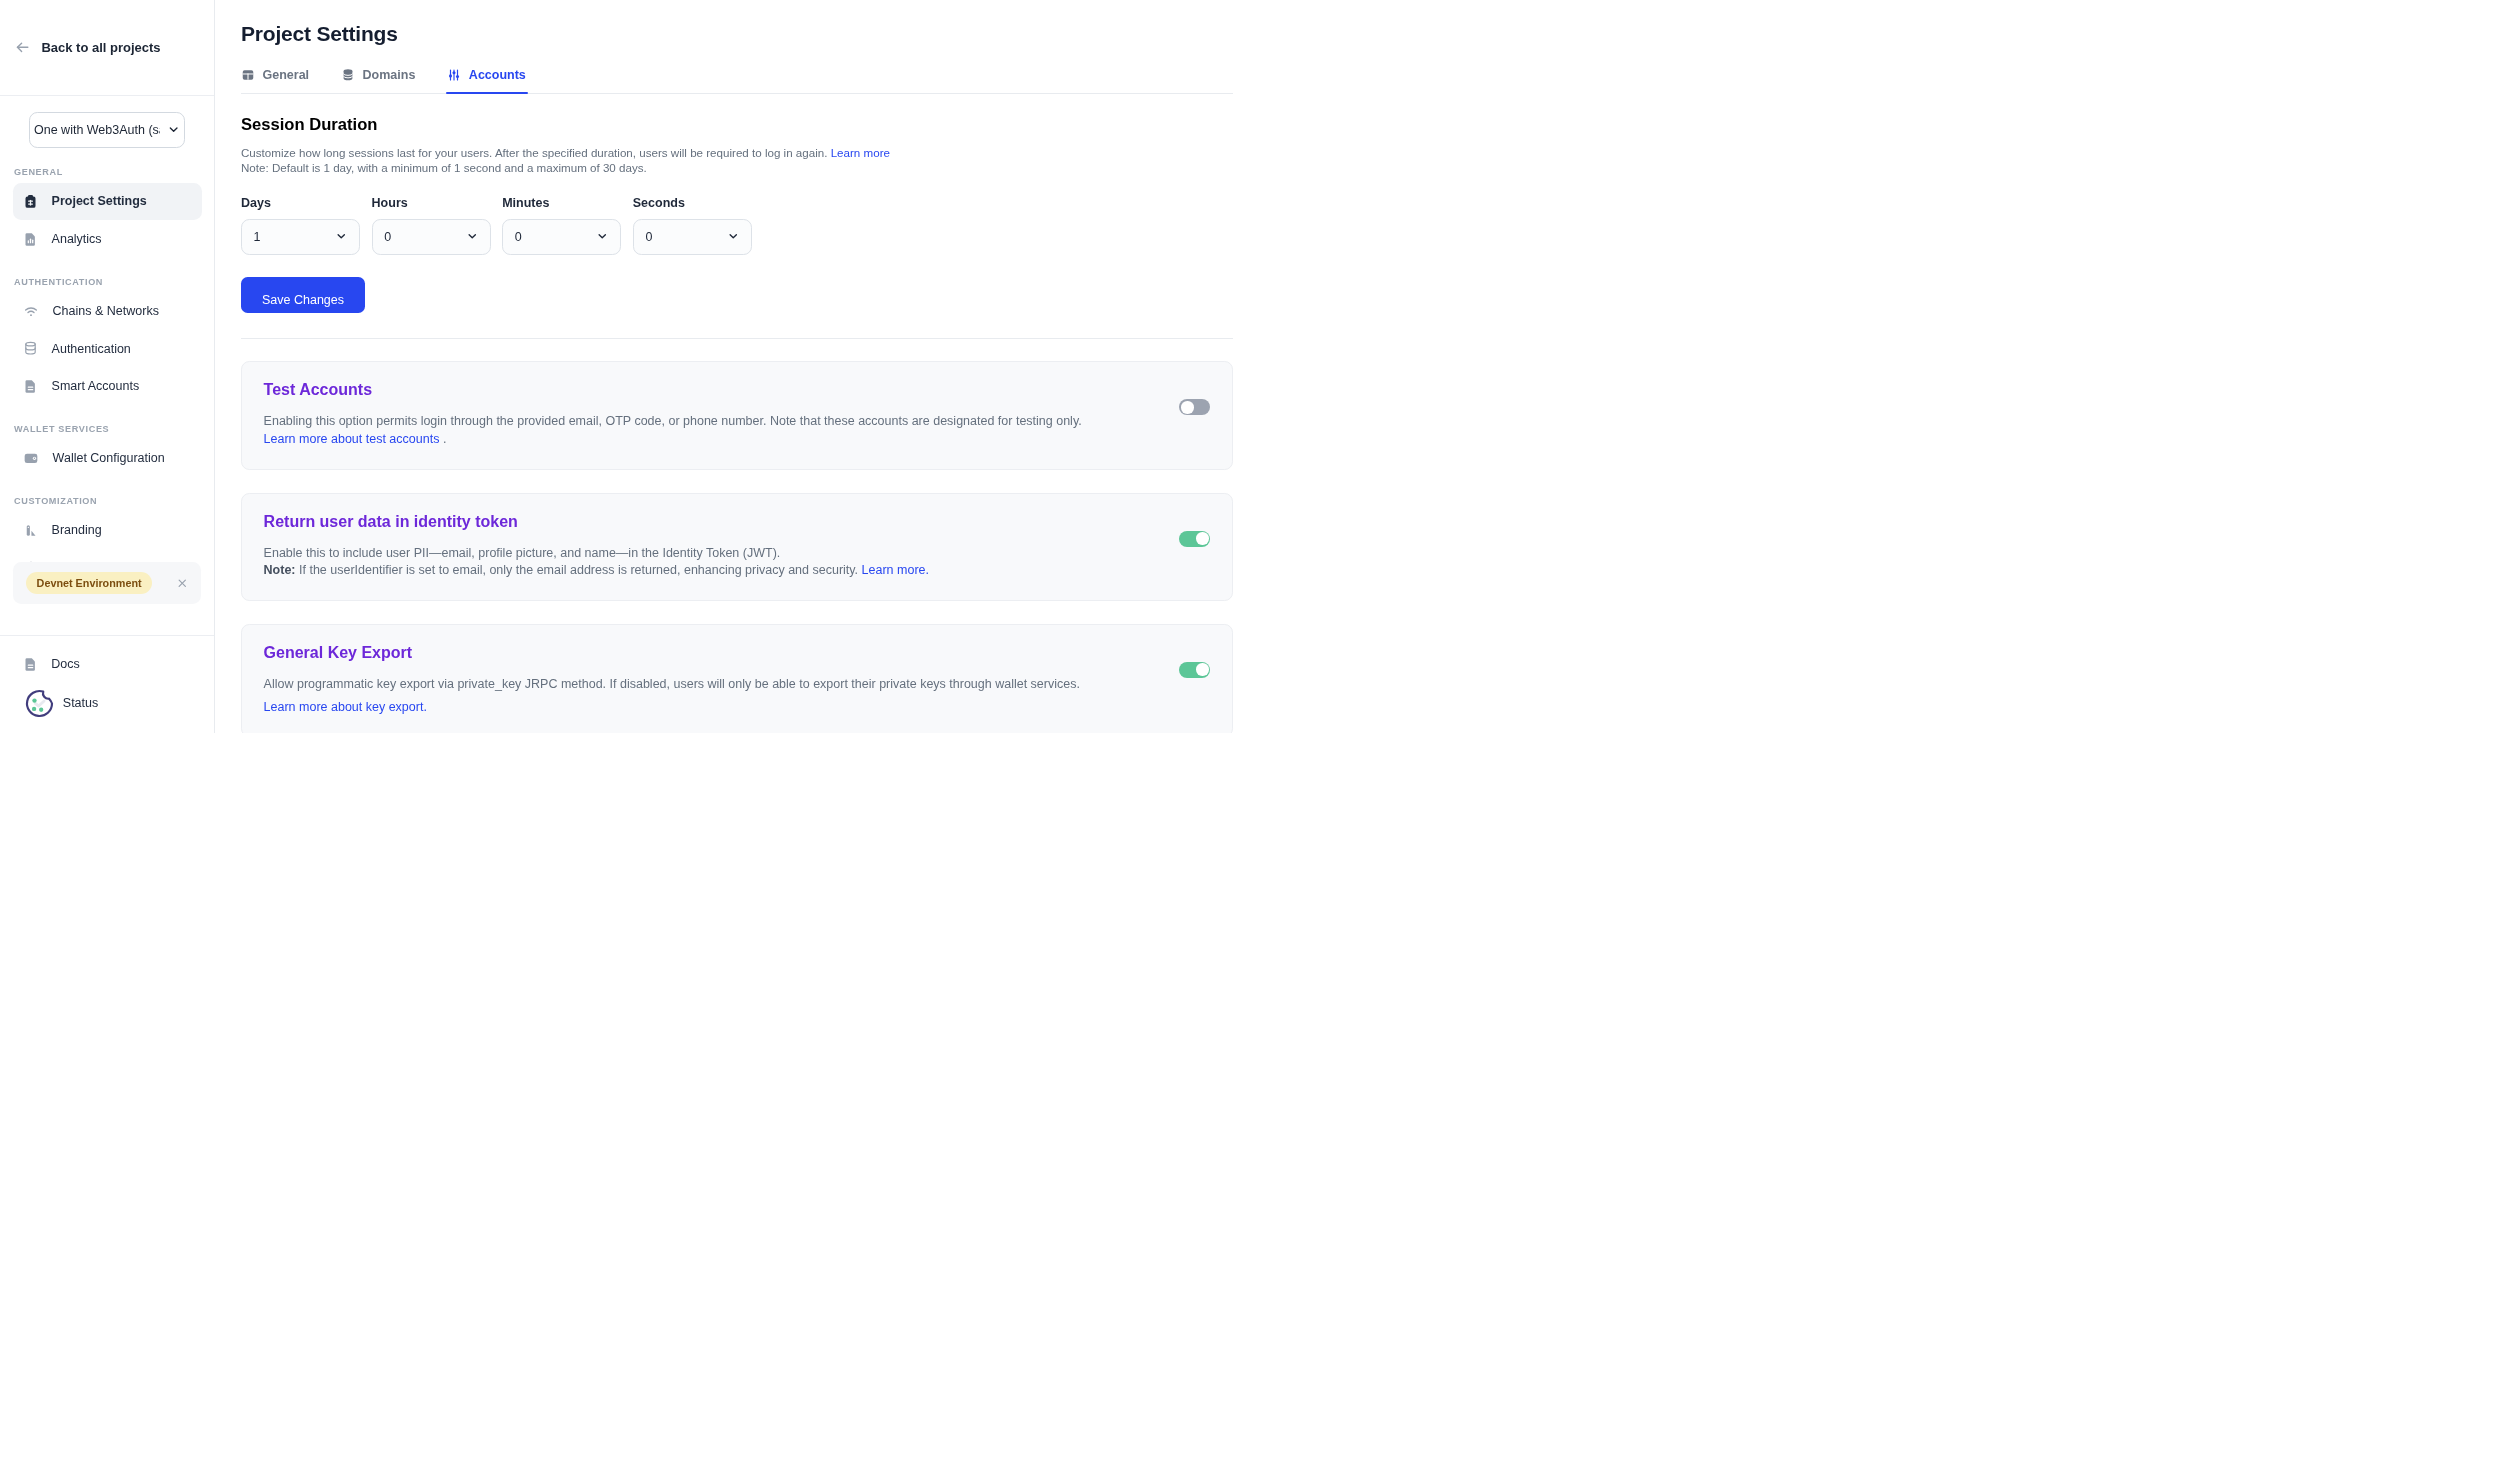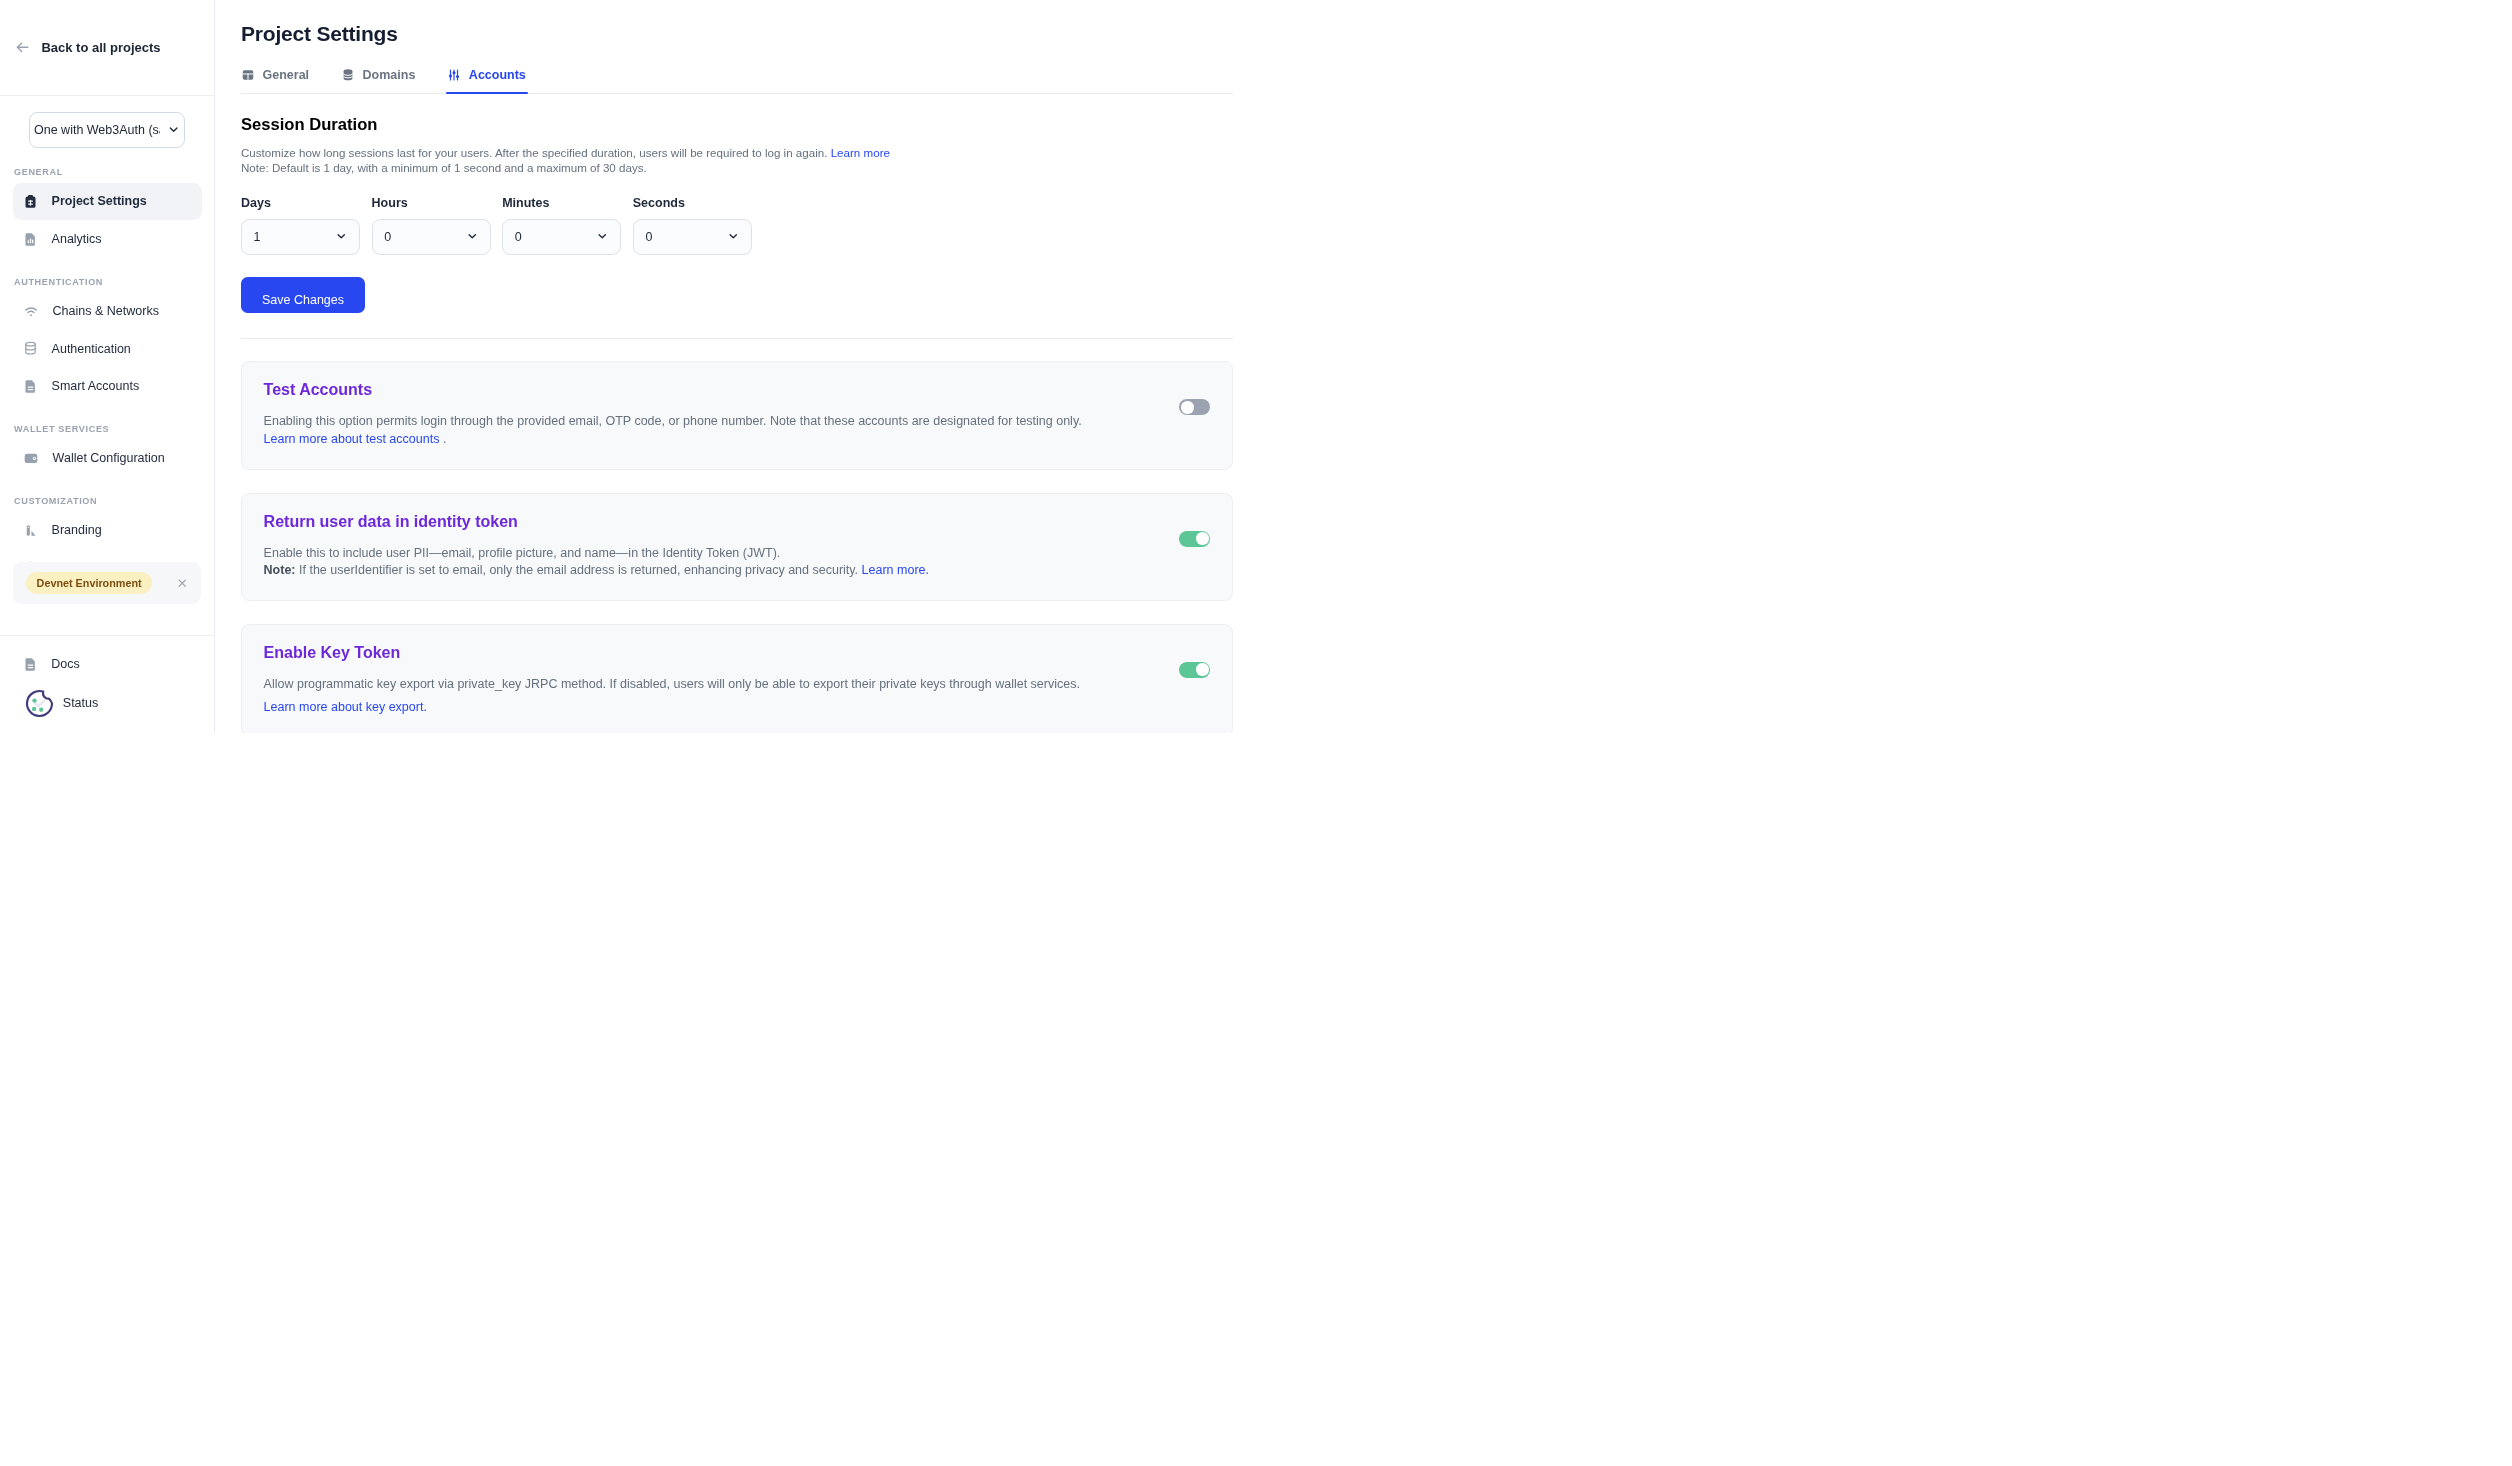--- a/index.html
+++ b/index.html
@@ -320,21 +320,21 @@
     <h3 class="card-title">Return user data in identity token</h3>
     <div class="toggle on"></div>
     <div class="card-body">
       <span>Enable this to include user PII—email, profile picture, and name—in the Identity Token (JWT).</span>
       <br>
       <b>Note:</b><span> If the userIdentifier is set to email, only the email address is returned, enhancing privacy and security. </span><a>Learn more.</a>
     </div>
   </div>
 
   <div class="card">
-    <h3 class="card-title">Enable Key Token</h3>
+    <h3 class="card-title">General Key Export</h3>
     <div class="toggle on"></div>
     <div class="card-body">
       <span>Allow programmatic key export via private_key JRPC method. If disabled, users will only be able to export their private keys through wallet services.</span>
       <br>
       <a class="block-link">Learn more about key export.</a>
     </div>
   </div>
 
 </main>
 

